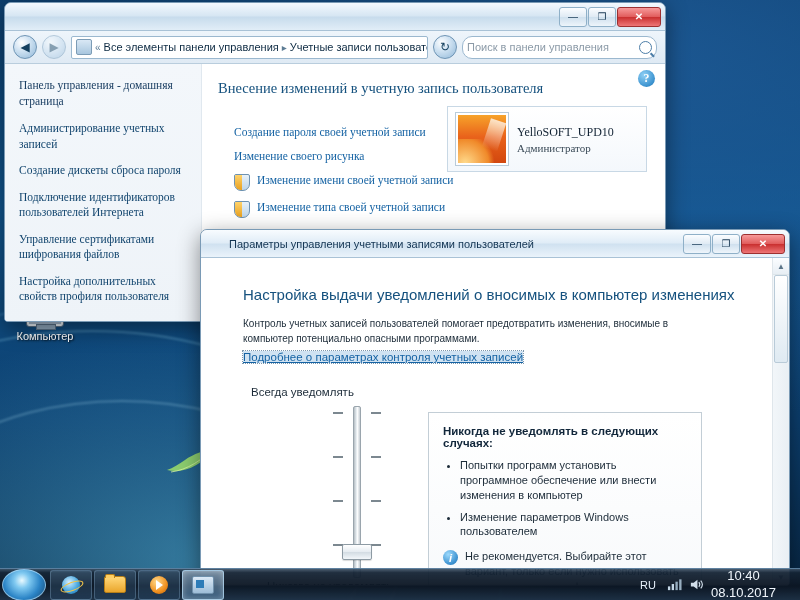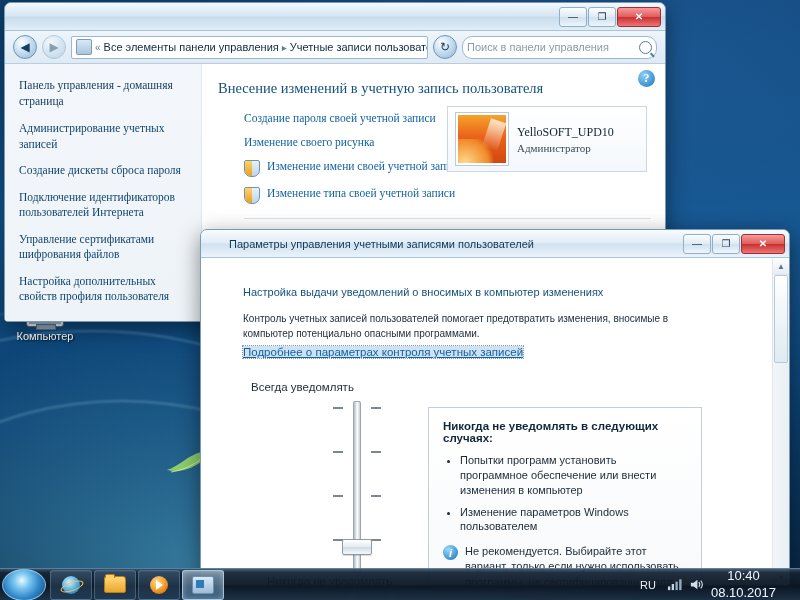--- a/index.html
+++ b/index.html
@@ -236,34 +236,34 @@
   #cp-main {
     flex: 1;
     padding: 12px 14px 8px 16px;
     position: relative;
     background: #fff;
   }
   #cp-main h1 {
     font-size: 14.5px;
     font-weight: normal;
     color: #15517e;
-    margin: 4px 0 14px 0;
+    margin: 4px 0 28px 0;
   }
   #help-icon {
     position: absolute;
     right: 10px; top: 6px;
     width: 17px; height: 17px;
     border-radius: 50%;
     background: radial-gradient(circle at 35% 30%, #8fd0f5 0%, #3b92cf 70%, #1c6ba4 100%);
     color: #fff;
     font-size: 12px;
     display: flex; align-items: center; justify-content: center;
     font-weight: bold;
   }
-  .task-list { margin-left: 26px; }
+  .task-list { margin-left: 16px; }
   .task-row {
     display: flex;
     align-items: flex-start;
     gap: 7px;
     margin-bottom: 9px;
   }
   .shield {
     width: 14px; height: 15px;
     flex: none;
     margin-top: 1px;
@@ -372,21 +372,21 @@
     top: 17px; left: 1px; right: 1px;
     height: 86px;
     background: linear-gradient(180deg, #ffffff 0%, #dfeaf2 100%);
     border: 1px solid #b9cbd8;
     border-radius: 2px;
   }
   #uac-content {
     padding: 28px 34px 0 42px;
   }
   #uac-content h2 {
-    font-size: 11px;
+    font-size: 15px;
     font-weight: normal;
     color: #15517e;
     margin: 0 0 14px 0;
   }
   #uac-desc {
     font-size: 10px;
     color: #1c2b38;
     line-height: 1.45;
     max-width: 430px;
   }

